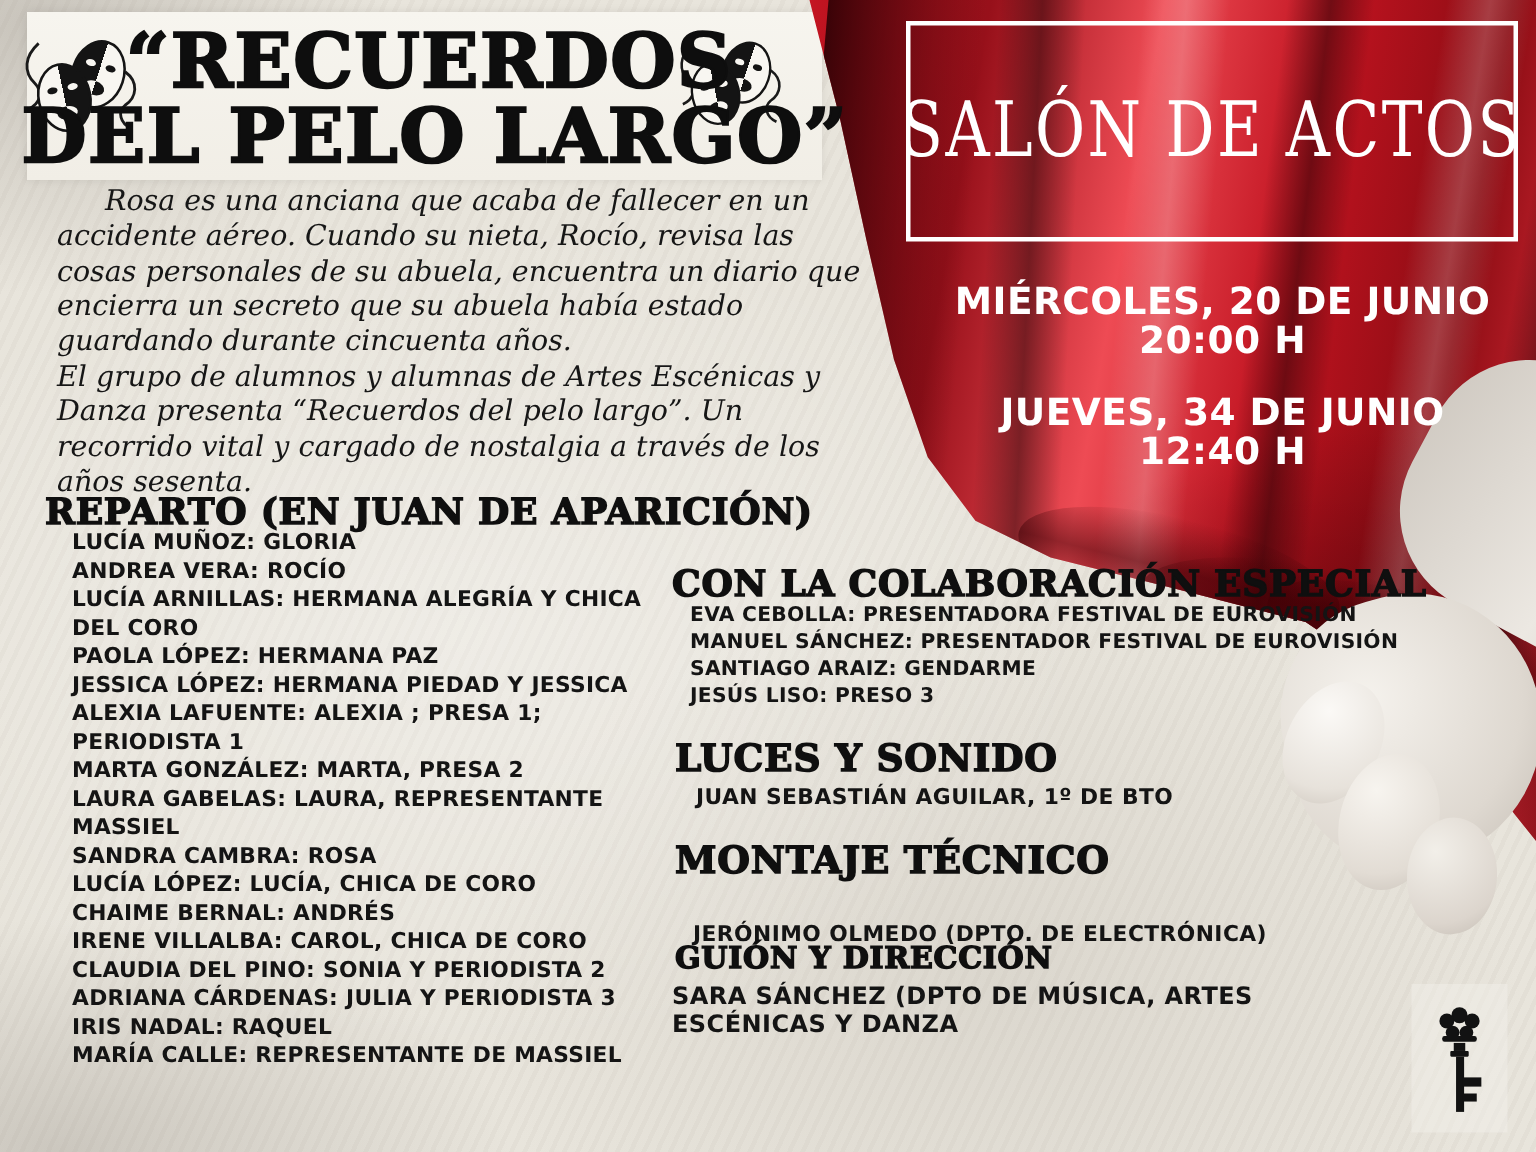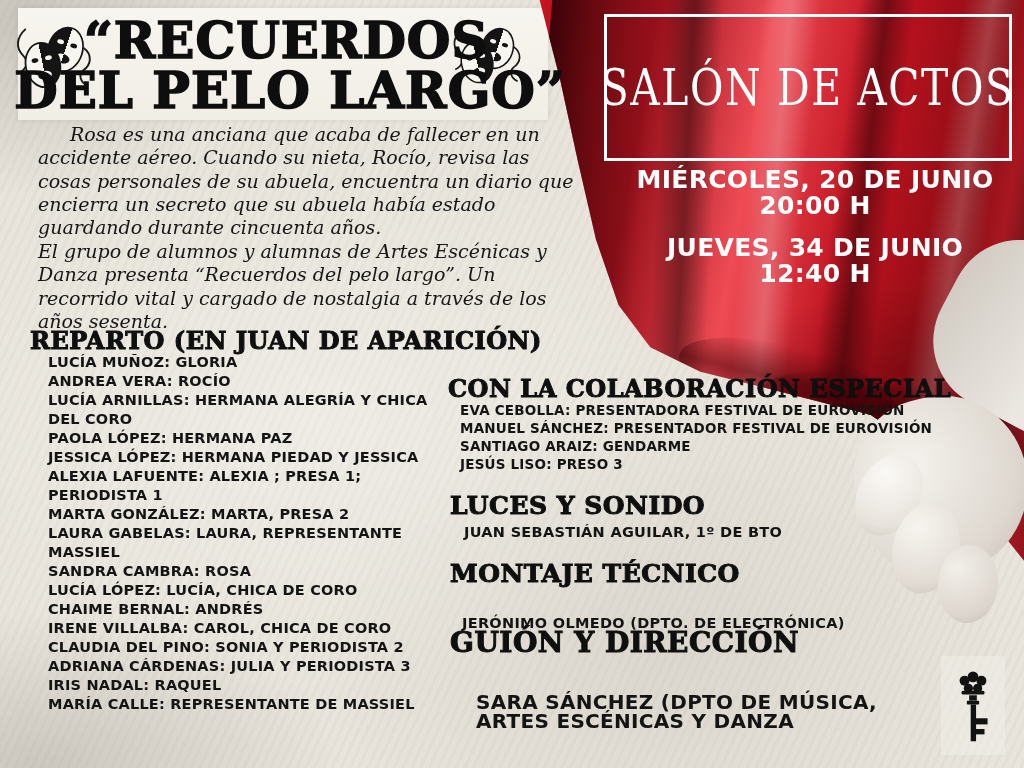--- a/index.html
+++ b/index.html
@@ -71,35 +71,35 @@
     font-size:19px;line-height:1.23;color:#161616;}
   .synopsis p{margin:0;}
   .synopsis p.indent{text-indent:32px;font-style:italic;}
   
   .slab-heading{position:absolute;z-index:6;font-family:"DejaVu Serif","Liberation Serif",serif;
     font-weight:bold;color:#0f0f0f;-webkit-text-stroke:1px #0f0f0f;letter-spacing:.5px;white-space:nowrap;}
   .h-reparto{left:30px;top:326px;font-size:24px;}
   .h-colab{left:448px;top:374px;font-size:24px;}
   .h-luces{left:450px;top:491px;font-size:25px;}
   .h-montaje{left:450px;top:559px;font-size:25px;}
-  .h-guion{left:450px;top:626px;font-size:28px;}
+  .h-guion{left:450px;top:626px;font-size:20px;}
   .bold-list{position:absolute;z-index:6;font-weight:bold;color:#141414;}
   .cast-list{left:48px;top:353px;width:412px;font-size:14.5px;line-height:19px;letter-spacing:.2px;}
   .colab-list{left:460px;top:401px;width:525px;font-size:13.5px;line-height:18px;letter-spacing:.2px;}
   .luces-list{left:464px;top:523px;width:430px;font-size:14.5px;line-height:19px;letter-spacing:.3px;}
   .montaje-list{left:462px;top:614px;width:430px;font-size:14.5px;line-height:19px;letter-spacing:.3px;}
-  .guion-list{left:476px;top:654px;width:470px;font-size:20px;line-height:19px;letter-spacing:.3px;margin-top:39px;}
+  .guion-list{left:448px;top:654px;width:470px;font-size:16px;line-height:19px;letter-spacing:.3px;}
   
   .salon-box{position:absolute;left:604px;top:14px;width:402px;height:141px;z-index:6;
     border:3px solid #ffffff;display:flex;align-items:center;justify-content:center;}
   .salon-text{font-family:"DejaVu Serif","Liberation Serif",serif;font-weight:normal;font-size:51px;
     color:#ffffff;letter-spacing:2px;white-space:nowrap;transform:scaleX(.80);}
   .showtimes{position:absolute;left:618px;top:167px;width:394px;z-index:6;text-align:center;color:#ffffff;
     font-weight:bold;}
-  .show-group{margin-bottom:15px;}
+  .show-group{margin-bottom:15px;margin-top:21px;}
   .show-day{font-size:25px;line-height:1.05;letter-spacing:.3px;}
   .show-time{font-size:25px;line-height:1.05;letter-spacing:.3px;}
   
   .key-box{position:absolute;left:941px;top:656px;width:64px;height:99px;z-index:7;
     background:rgba(243,240,235,.48);display:flex;align-items:center;justify-content:center;}
   .key-box svg{width:46px;height:86px;}
 </style>
 </head>
 <body>
 

